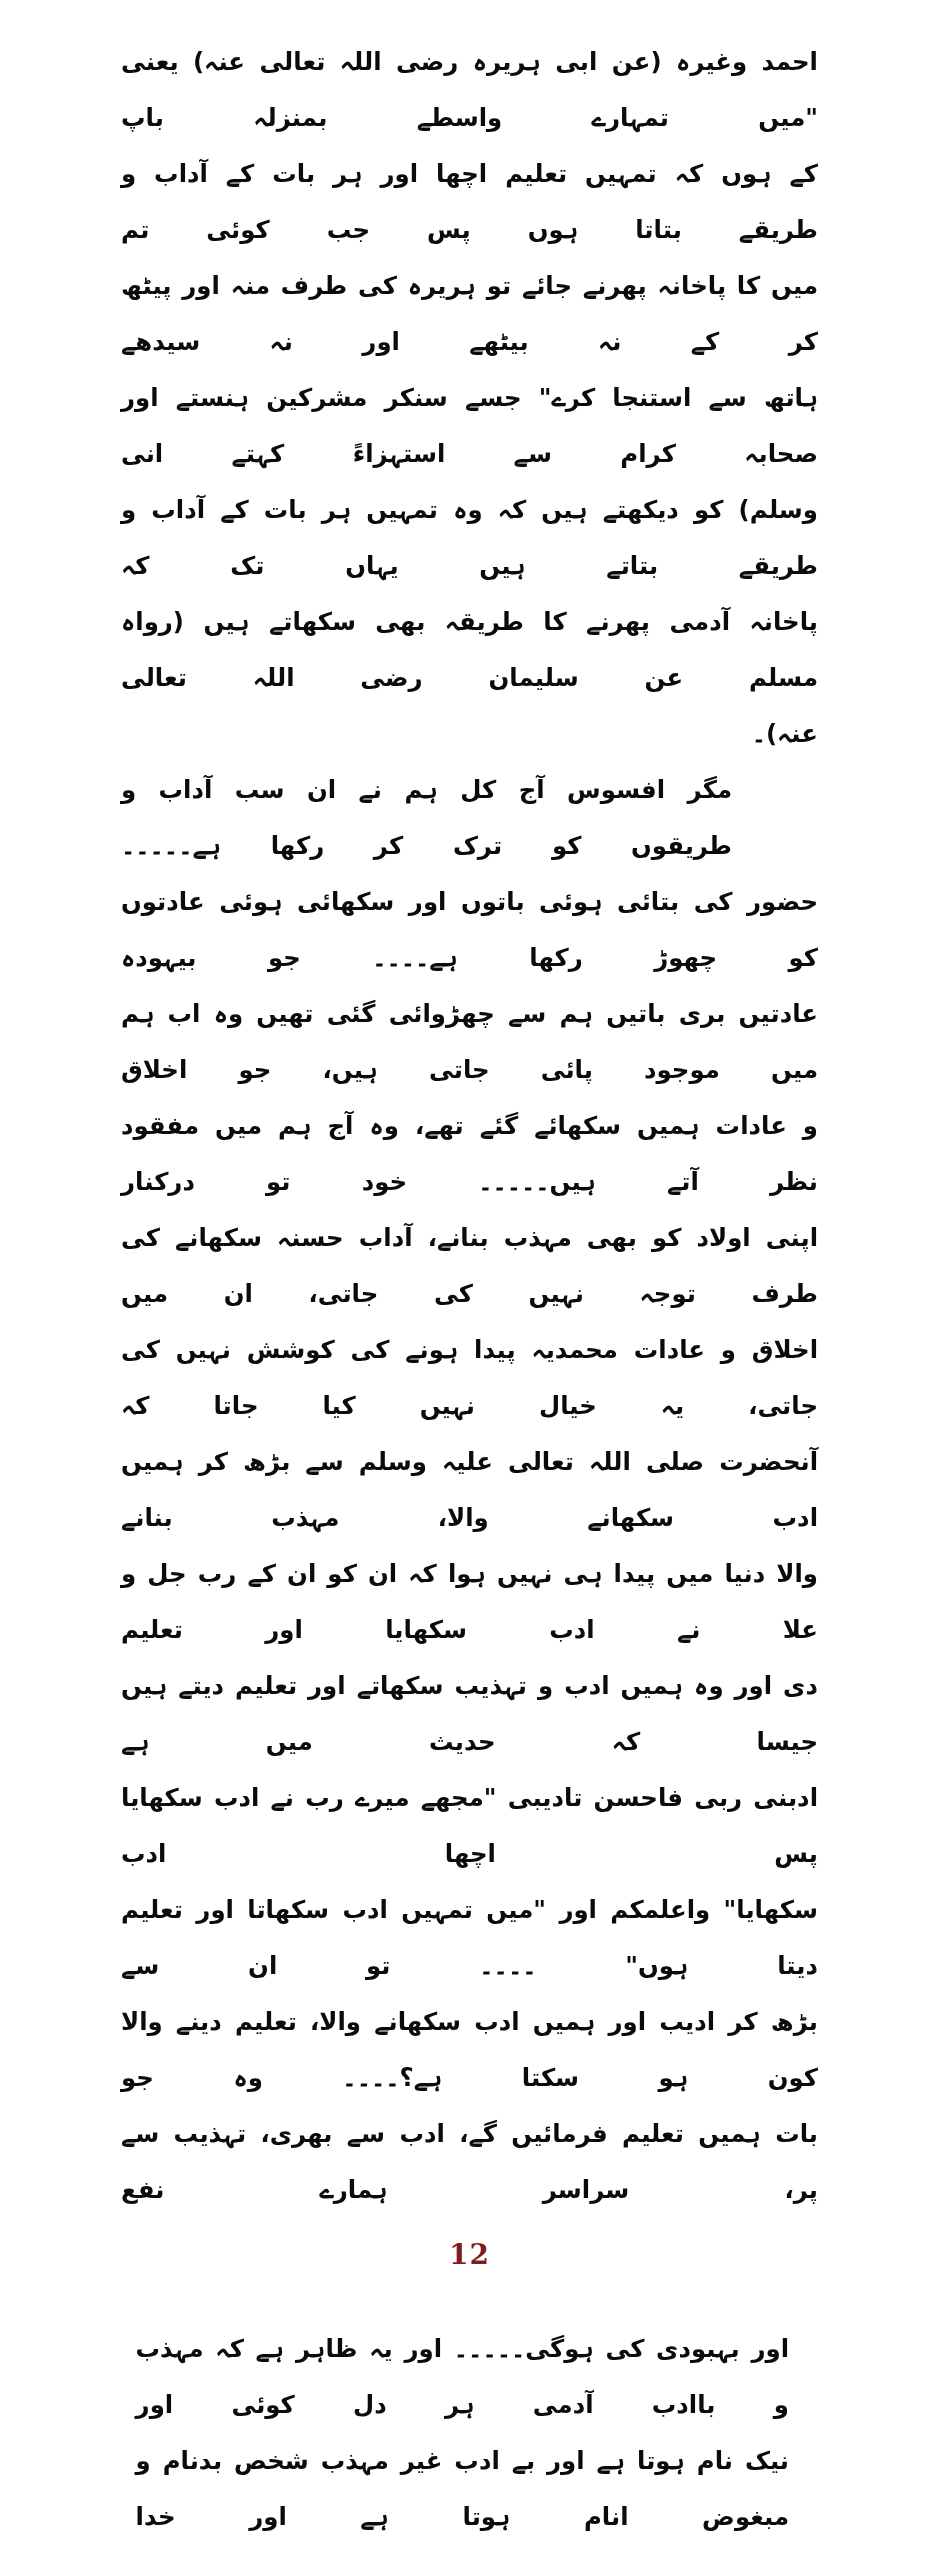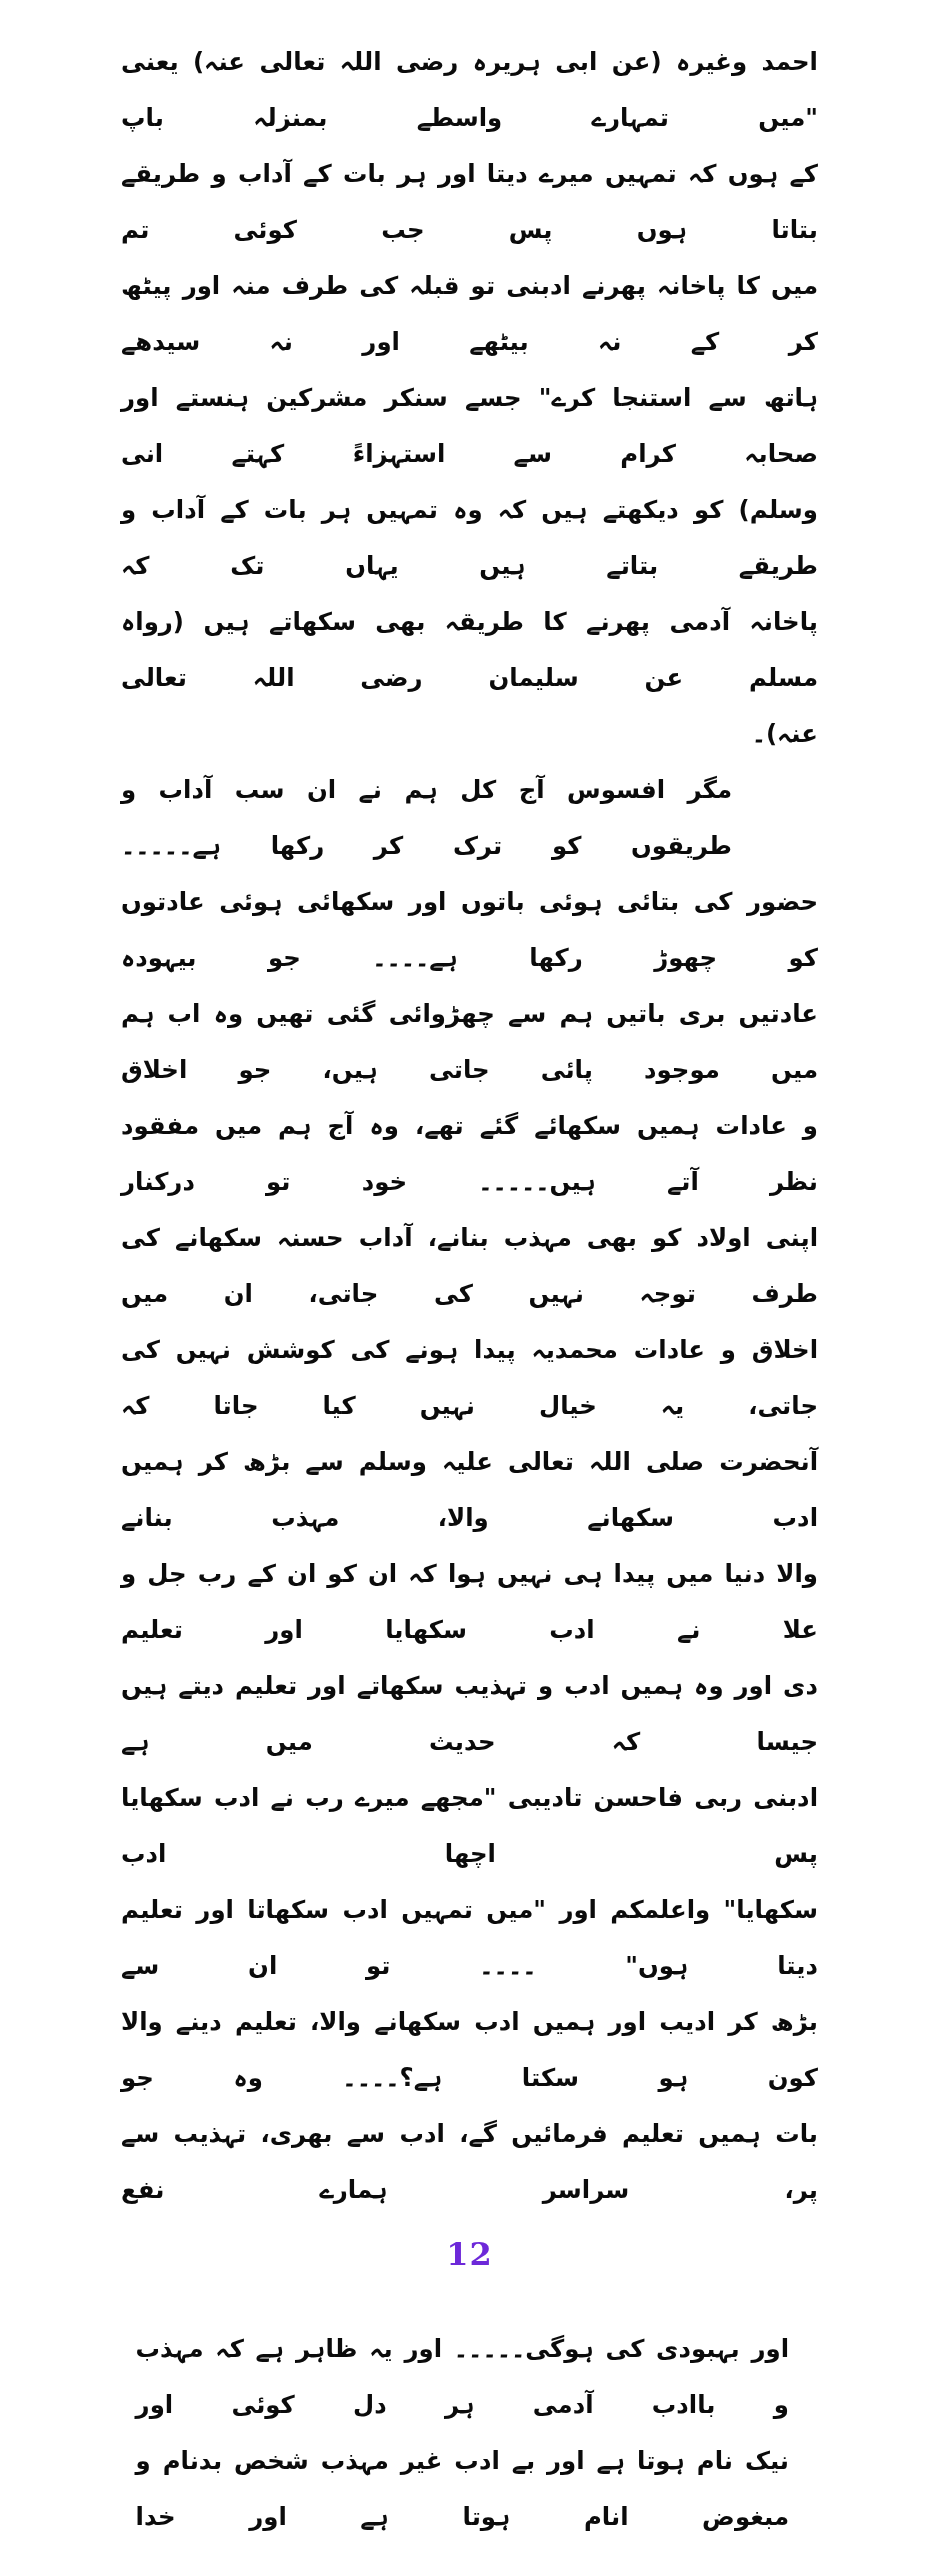--- a/index.html
+++ b/index.html
@@ -31,39 +31,39 @@
     word-spacing: 2px;
   }
   .k-end {
     text-align: center;
     text-align-last: right;
   }
   .pagenum {
     text-align: center;
     font-family: "DejaVu Serif", serif;
     font-weight: 700;
-    font-size: 32px;
+    font-size: 28px;
     line-height: 39px;
     letter-spacing: 1px;
-    color: #6d28d9;
+    color: #7f1d1d;
   }
   .pagenum-12 { margin-top: 17.6px; }
   .page13-section { margin-right: 29px; margin-left: 14.6px; }
   .para3 { margin-top: 47px; }
 </style>
 </head>
 <body>
 
 <div class="page">
 
   <div class="page12-section">
     <div class="textblock">
         <div class="line">احمد وغیرہ (عن ابی ہریرہ رضی اللہ تعالی عنہ) یعنی "میں تمہارے واسطے بمنزلہ باپ</div>
-        <div class="line">کے ہوں کہ تمہیں میرے دیتا اور ہر بات کے آداب و طریقے بتاتا ہوں پس جب کوئی تم</div>
-        <div class="line">میں کا پاخانہ پھرنے ادبنی تو قبلہ کی طرف منہ اور پیٹھ کر کے نہ بیٹھے اور نہ سیدھے</div>
+        <div class="line">کے ہوں کہ تمہیں تعلیم اچھا اور ہر بات کے آداب و طریقے بتاتا ہوں پس جب کوئی تم</div>
+        <div class="line">میں کا پاخانہ پھرنے جائے تو ہریرہ کی طرف منہ اور پیٹھ کر کے نہ بیٹھے اور نہ سیدھے</div>
         <div class="line">ہاتھ سے استنجا کرے" جسے سنکر مشرکین ہنستے اور صحابہ کرام سے استہزاءً کہتے انی</div>
         <div class="line">وسلم) کو دیکھتے ہیں کہ وہ تمہیں ہر بات کے آداب و طریقے بتاتے ہیں یہاں تک کہ</div>
         <div class="line">پاخانہ آدمی پھرنے کا طریقہ بھی سکھاتے ہیں (رواہ مسلم عن سلیمان رضی اللہ تعالی</div>
         <div class="line k-end">عنہ)۔</div>
       </div>
 
     <div class="textblock">
         <div class="line" style="padding-right: 86px;">مگر افسوس آج کل ہم نے ان سب آداب و طریقوں کو ترک کر رکھا ہے۔۔۔۔۔</div>
         <div class="line">حضور کی بتائی ہوئی باتوں اور سکھائی ہوئی عادتوں کو چھوڑ رکھا ہے۔۔۔۔ جو بیہودہ</div>
         <div class="line">عادتیں بری باتیں ہم سے چھڑوائی گئی تھیں وہ اب ہم میں موجود پائی جاتی ہیں، جو اخلاق</div>

